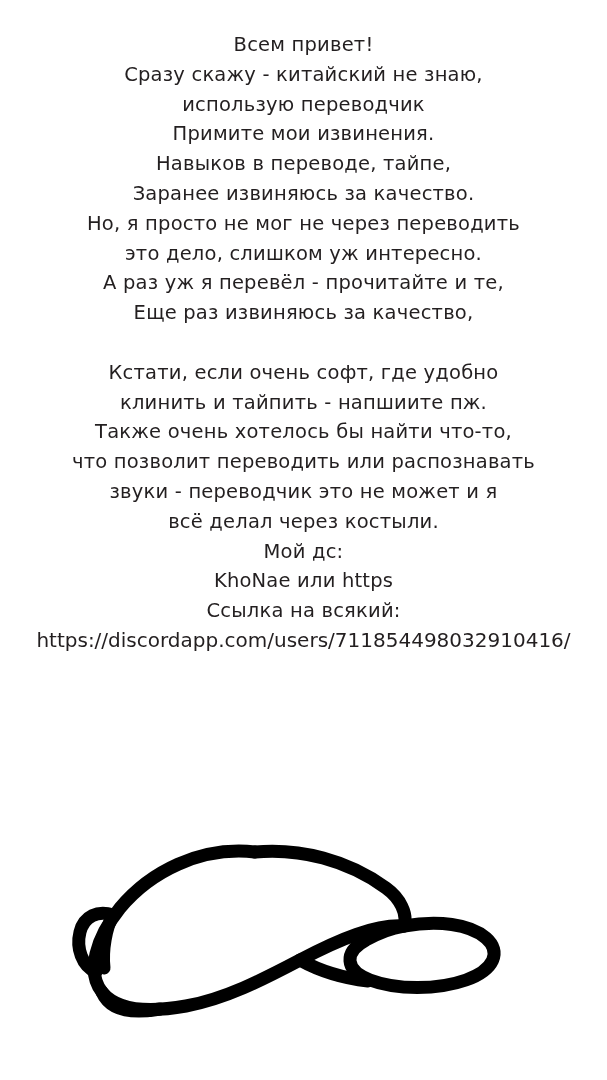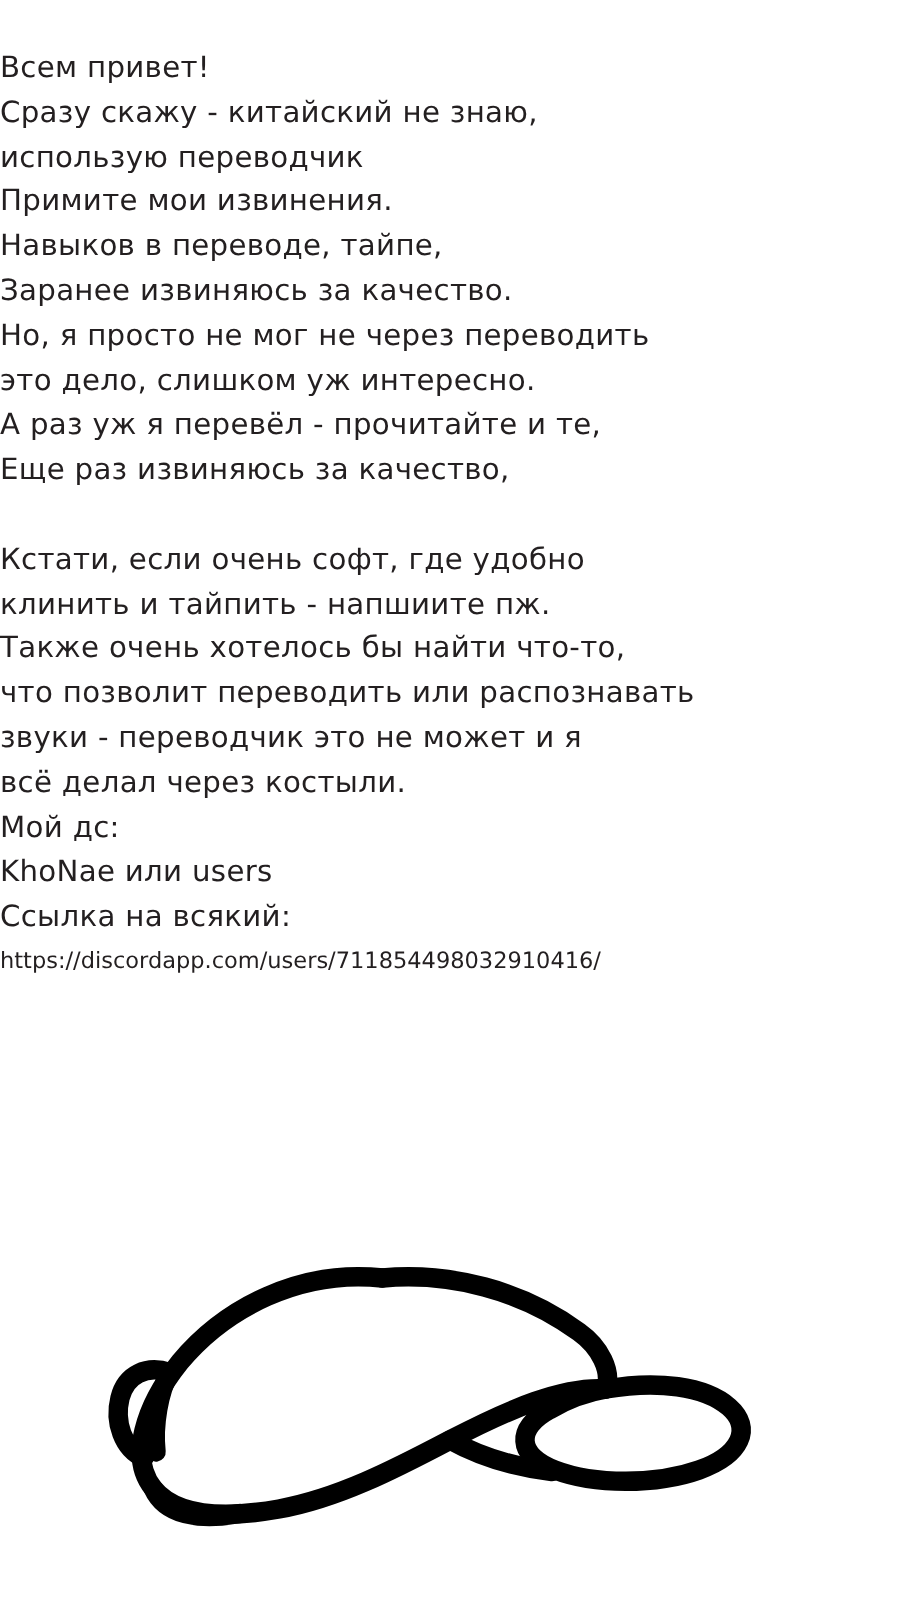--- a/index.html
+++ b/index.html
@@ -20,39 +20,40 @@
     height: 1080px;
     position: relative;
     background: #ffffff;
   }
 
   .note-block {
     position: absolute;
     left: 0;
     top: 30px;
     width: 607px;
+    text-align: center;
     color: #231f20;
     font-family: "DejaVu Sans", sans-serif;
     font-size: 19.5px;
     line-height: 29.8px;
     letter-spacing: 0.2px;
     font-weight: 400;
   }
 
   .note-line {
     display: block;
     white-space: nowrap;
   }
 
   .note-line.spacer {
     height: 29.8px;
   }
 
   .note-line.link {
-    font-size: 15px;
+    font-size: 20px;
     letter-spacing: 0px;
   }
 
   .artwork {
     position: absolute;
     left: 0;
     top: 800px;
     width: 607px;
     height: 280px;
   }
@@ -74,21 +75,21 @@
     <span class="note-line">А раз уж я перевёл - прочитайте и те,</span>
     <span class="note-line">Еще раз извиняюсь за качество,</span>
     <span class="note-line spacer"></span>
     <span class="note-line">Кстати, если очень софт, где удобно</span>
     <span class="note-line">клинить и тайпить - напшиите пж.</span>
     <span class="note-line">Также очень хотелось бы найти что-то,</span>
     <span class="note-line">что позволит переводить или распознавать</span>
     <span class="note-line">звуки - переводчик это не может и я</span>
     <span class="note-line">всё делал через костыли.</span>
     <span class="note-line">Мой дс:</span>
-    <span class="note-line">KhoNae или users</span>
+    <span class="note-line">KhoNae или https</span>
     <span class="note-line">Ссылка на всякий:</span>
     <span class="note-line link">https://discordapp.com/users/711854498032910416/</span>
   </div>
 
   <div class="artwork">
     <svg width="607" height="280" viewBox="0 0 607 280" xmlns="http://www.w3.org/2000/svg" aria-hidden="true">
       <g fill="none" stroke="#000000" stroke-width="13" stroke-linecap="round" stroke-linejoin="round">
 
         <path d="M255 52
                  C 200 46, 150 72, 120 108

